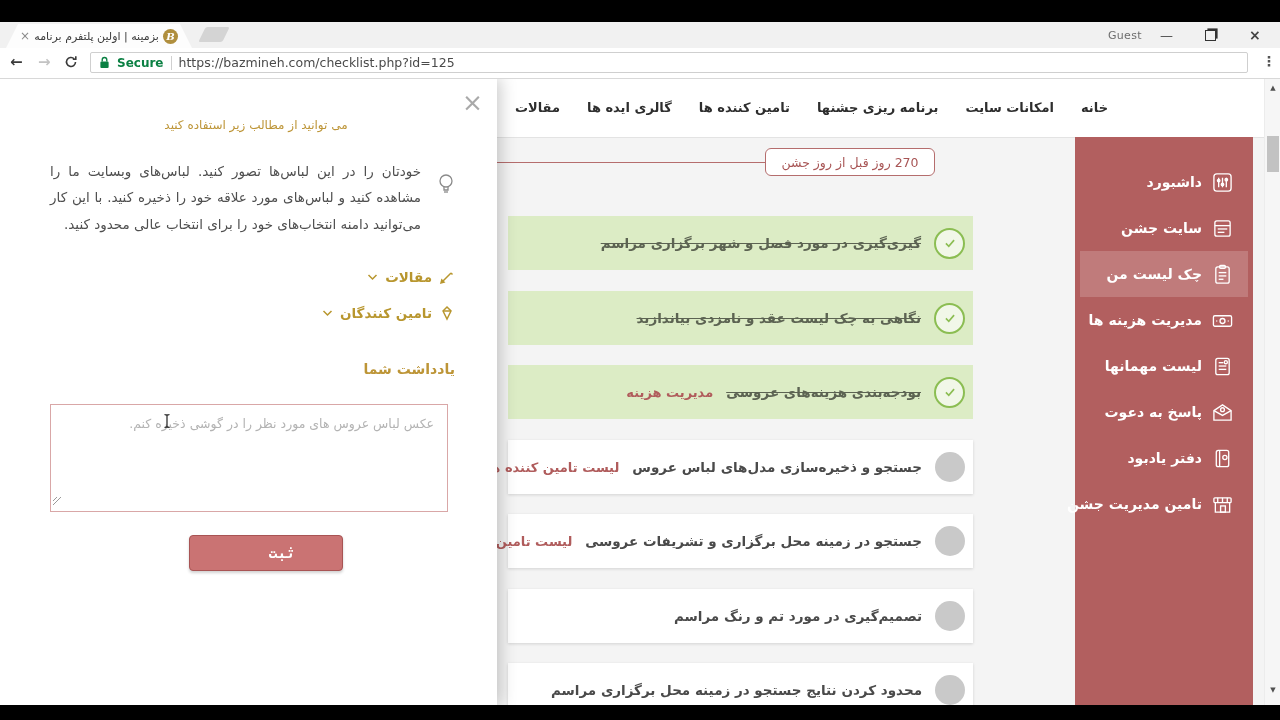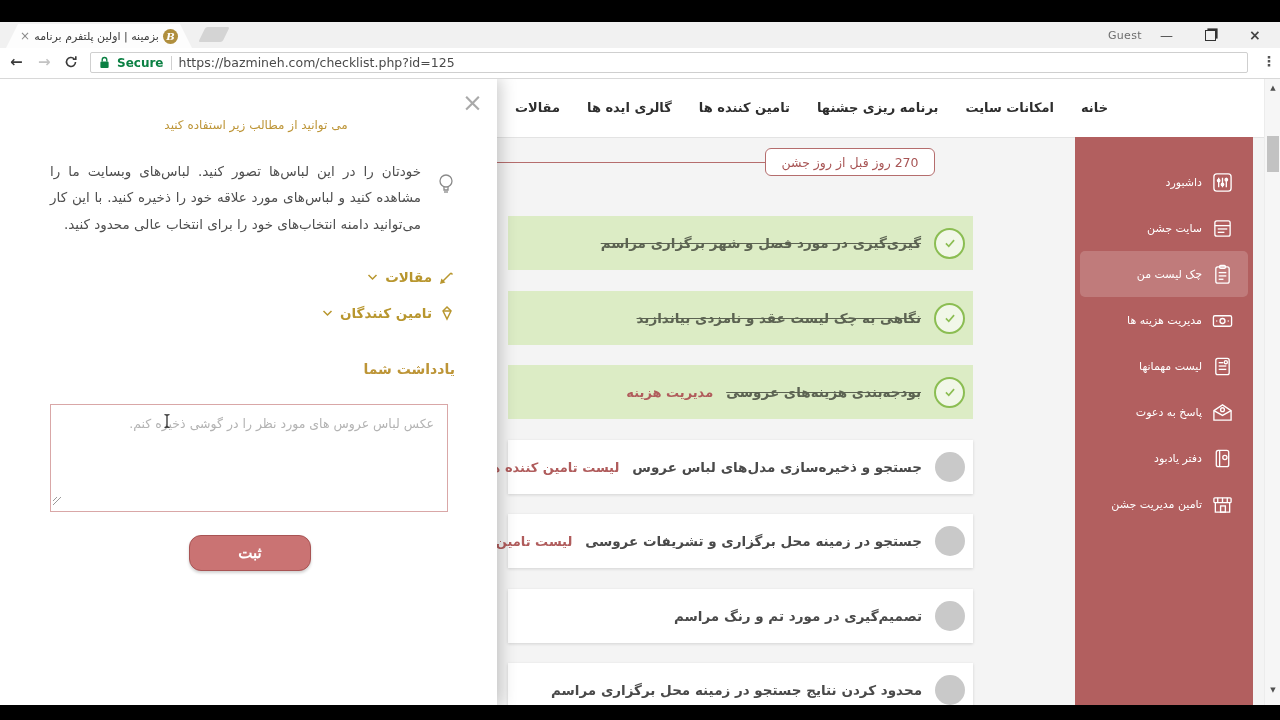--- a/index.html
+++ b/index.html
@@ -42,22 +42,22 @@
   
   .page{position:absolute;top:78px;left:0;width:1280px;height:627px;background:#f4f4f4;overflow:hidden;z-index:10;}
   .header-band{position:absolute;top:0;left:0;width:1264px;height:59px;background:#fff;border-bottom:1px solid #e3e3e3;}
   .topnav{position:absolute;top:0;right:16px;left:0;height:59px;display:flex;direction:rtl;align-items:center;
           gap:27px;padding-right:140px;box-sizing:border-box;}
   .topnav .nav-item{font-size:13px;font-weight:bold;color:#2e2e2e;white-space:nowrap;cursor:pointer;}
 
   
   .sidebar{position:absolute;top:59px;left:1075px;width:178px;height:568px;background:#b25f5f;padding-top:22px;box-sizing:border-box;}
   .side-item{direction:rtl;display:flex;align-items:center;gap:10px;height:46px;padding:0 20px;color:#fff;cursor:pointer;}
-  .side-item.active{background:rgba(255,255,255,.18);border-radius:5px;margin:0 5px;padding:0 15px;}
-  .side-label{font-size:11px;font-weight:normal;white-space:nowrap;}
+  .side-item.active{background:rgba(255,255,255,.18);border-radius:0;margin:0 5px;padding:0 15px;}
+  .side-label{font-size:14px;font-weight:bold;white-space:nowrap;}
   .sicon{width:21px;height:21px;flex:0 0 auto;}
   .sicon *{stroke:#fff;stroke-width:1.4;fill:none;}
 
   
   .day-line{position:absolute;top:84px;left:497px;width:310px;height:1px;background:#b56d6d;}
   .day-badge{position:absolute;top:70px;left:765px;width:168px;height:26px;background:#fff;border:1px solid #b56d6d;border-radius:6px;
              color:#a85555;font-size:12.5px;display:flex;align-items:center;justify-content:center;direction:rtl;}
 
   
   .item{position:absolute;left:508px;width:465px;height:54px;direction:rtl;display:flex;align-items:center;gap:13px;
@@ -97,22 +97,22 @@
   .note-label{position:absolute;top:283px;right:42px;direction:rtl;color:#bd9537;font-size:14px;font-weight:bold;}
   .note-area{position:absolute;top:326px;left:50px;width:398px;height:108px;border:1px solid #d9a7a7;background:#fff;
              box-sizing:border-box;resize:none;direction:rtl;padding:11px 13px;font-family:"DejaVu Sans",sans-serif;
              font-size:12.5px;color:#3f3f3f;outline:none;}
   .note-area::placeholder{color:#b3b3b3;}
   .ibeam{position:absolute;top:335px;left:162px;pointer-events:none;}
   .ibeam *{stroke:#2f2f2f;stroke-width:1.3;}
   .resize-grip{position:absolute;top:418px;left:52px;pointer-events:none;}
   .resize-grip *{stroke:#9a9a9a;stroke-width:1;}
   .submit-btn{position:absolute;top:457px;left:189px;width:120px;height:34px;background:#ca7373;border:1px solid #a85454;
-              border-radius:12px;color:#fff;font-size:15px;font-weight:bold;display:flex;align-items:center;justify-content:center;
-              cursor:pointer;box-shadow:0 2px 3px rgba(0,0,0,.18);font-family:Liberation Sans, sans-serif;}
+              border-radius:4px;color:#fff;font-size:15px;font-weight:bold;display:flex;align-items:center;justify-content:center;
+              cursor:pointer;box-shadow:0 2px 3px rgba(0,0,0,.18);font-family:Liberation Mono, monospace;padding-left:32px;}
 </style>
 </head>
 <body>
 
 <div class="stage">
 
   <div class="letterbox lb-top"></div>
 
   <div class="tabstrip">
     <div class="tab">

